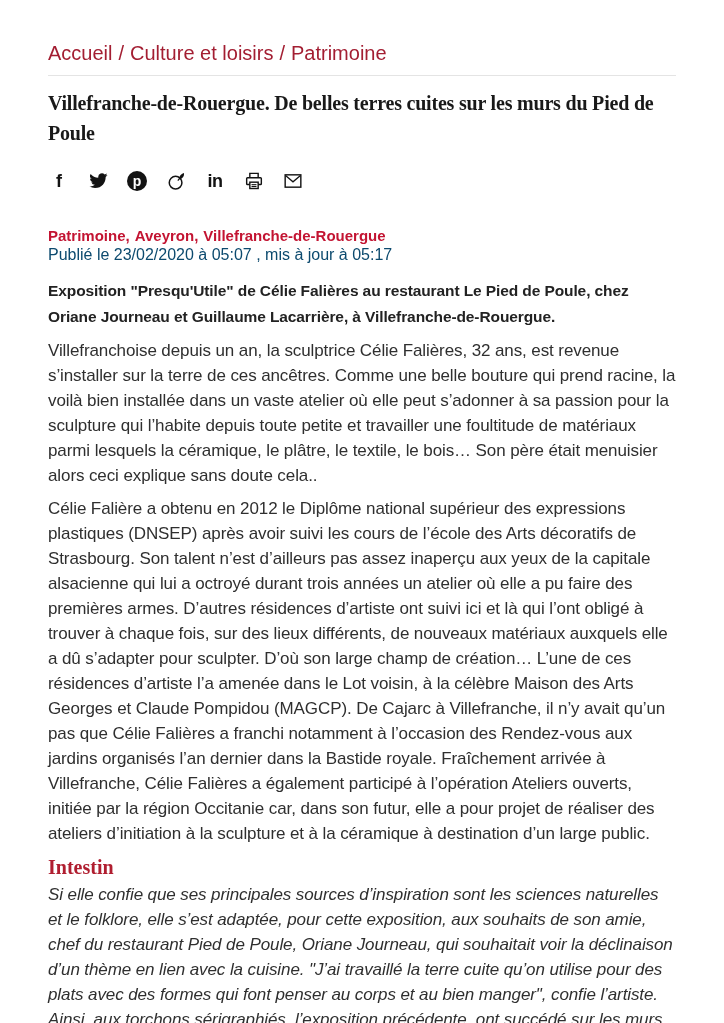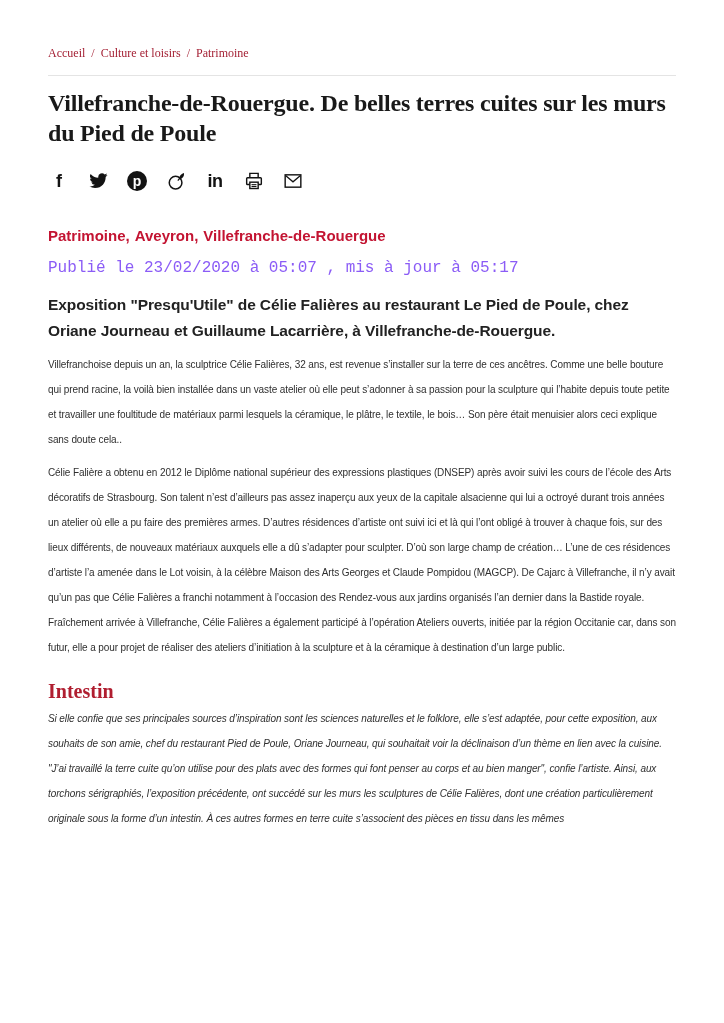--- a/index.html
+++ b/index.html
@@ -2,59 +2,59 @@
 <html lang="fr" style="--background: #ffffff; --breadcrumb: #a31e32; --tag: #c31432; --heading: #b01e30; --title: #191919; --text: #2f2f2f; --icon: #131313; --divider: #e4e4e4;"><head>
 <meta charset="utf-8">
 <style>
   html,body{margin:0;padding:0;background:#ffffff;}
   .page{
     width:724px;height:1023px;box-sizing:border-box;
     padding:44px 48px 0 48px;overflow:hidden;background:var(--background,#fff);
     font-family:"Liberation Sans","DejaVu Sans",sans-serif;color:var(--text,#2f2f2f);
   }
   .breadcrumb{
-    font-family:Liberation Serif, serif;
-    font-size:12px;line-height:19px;color:var(--breadcrumb,#a31e32);
+    font-family:Liberation Sans, sans-serif;
+    font-size:20px;line-height:19px;color:var(--breadcrumb,#a31e32);
   }
   .breadcrumb a{color:inherit;text-decoration:none;cursor:pointer;}
   .crumb-sep{margin:0 6px;}
   .rule{border:none;border-top:1px solid var(--divider,#e4e4e4);margin:12px 0 0 0;}
   .title{
     font-family:"Liberation Serif","DejaVu Serif",serif;
-    font-weight:700;font-size:24px;line-height:30px;letter-spacing:-0.2px;
+    font-weight:700;font-size:20px;line-height:30px;letter-spacing:-0.2px;
     color:var(--title,#191919);margin:12px 0 0 0;
   }
   .share{display:flex;align-items:center;gap:17px;margin-top:22px;height:22px;}
   .share-btn{
     width:22px;height:22px;display:inline-flex;align-items:center;justify-content:center;
     color:var(--icon,#131313);text-decoration:none;cursor:pointer;
   }
   .glyph{font-weight:700;font-size:18px;line-height:1;font-family:"Liberation Sans",sans-serif;}
   .glyph-li{font-size:18px;letter-spacing:-0.5px;}
   .pin-circle{
     width:20px;height:20px;border-radius:50%;background:var(--icon,#131313);
     color:#fff;display:flex;align-items:center;justify-content:center;
     font-size:14px;font-weight:700;line-height:1;
   }
   svg.ic{width:20px;height:20px;display:block;}
   .tags{margin-top:34px;font-weight:700;font-size:15px;line-height:19px;color:var(--tag,#c31432);}
   .tags a{color:inherit;text-decoration:none;cursor:pointer;}
   .tag-sep{margin-right:5px;}
   .published{
-    margin-top:14px;font-family:Liberation Mono, monospace;
-    font-size:16px;line-height:19px;color:#8b5cf6;
+    font-family:Liberation Sans, sans-serif;
+    font-size:16px;line-height:19px;color:#0c4a6e;
   }
   .lede{margin:14px 0 0 0;font-weight:700;font-size:15.5px;line-height:26px;letter-spacing:-0.1px;color:#222;}
-  .body{margin:8px 0 0 0;font-size:10px;line-height:25px;letter-spacing:-0.1px;color:var(--text,#2f2f2f);}
+  .body{margin:8px 0 0 0;font-size:17px;line-height:25px;letter-spacing:-0.1px;color:var(--text,#2f2f2f);}
   .section-heading{
     margin:12px 0 0 0;font-family:"Liberation Serif","DejaVu Serif",serif;
     font-weight:700;font-size:20px;line-height:26px;color:var(--heading,#b01e30);
   }
   .section-heading + .body{margin-top:2px;font-style:italic;}
-  .section-heading.second{margin-top:18px;}
+  .section-heading.second{margin-top:8px;}
 </style>
 </head>
 <body>
 
 <div class="page">
 
   <nav class="breadcrumb">
     <a>Accueil</a><span class="crumb-sep">/</span><a>Culture et loisirs</a><span class="crumb-sep">/</span><a>Patrimoine</a>
   </nav>
 

